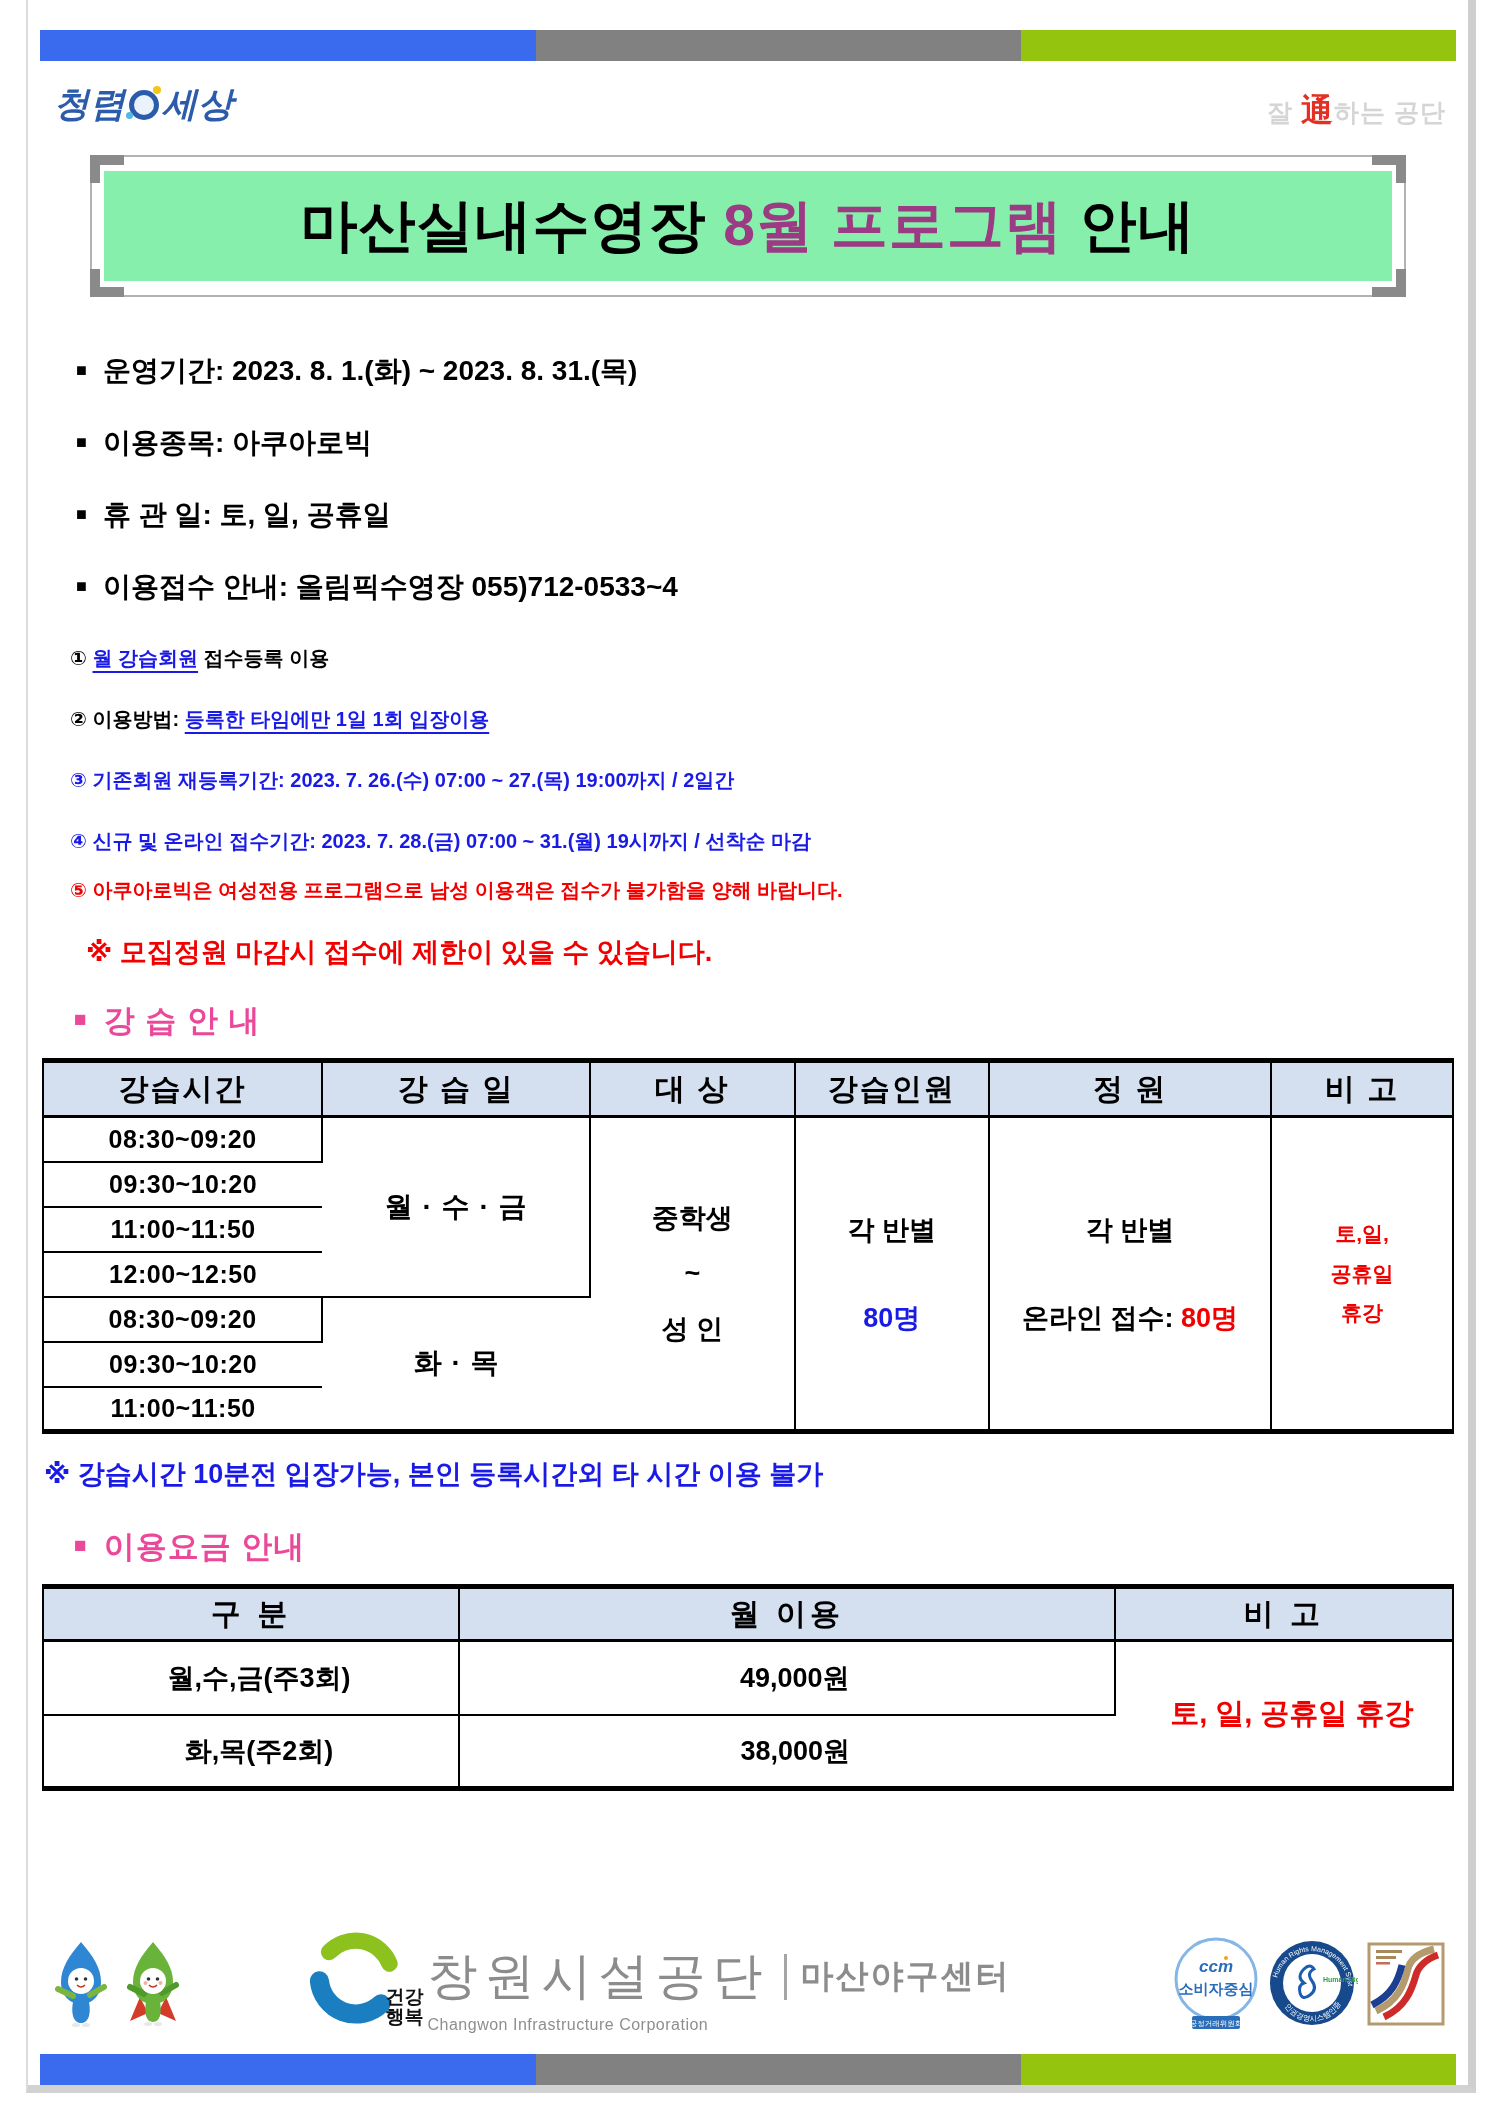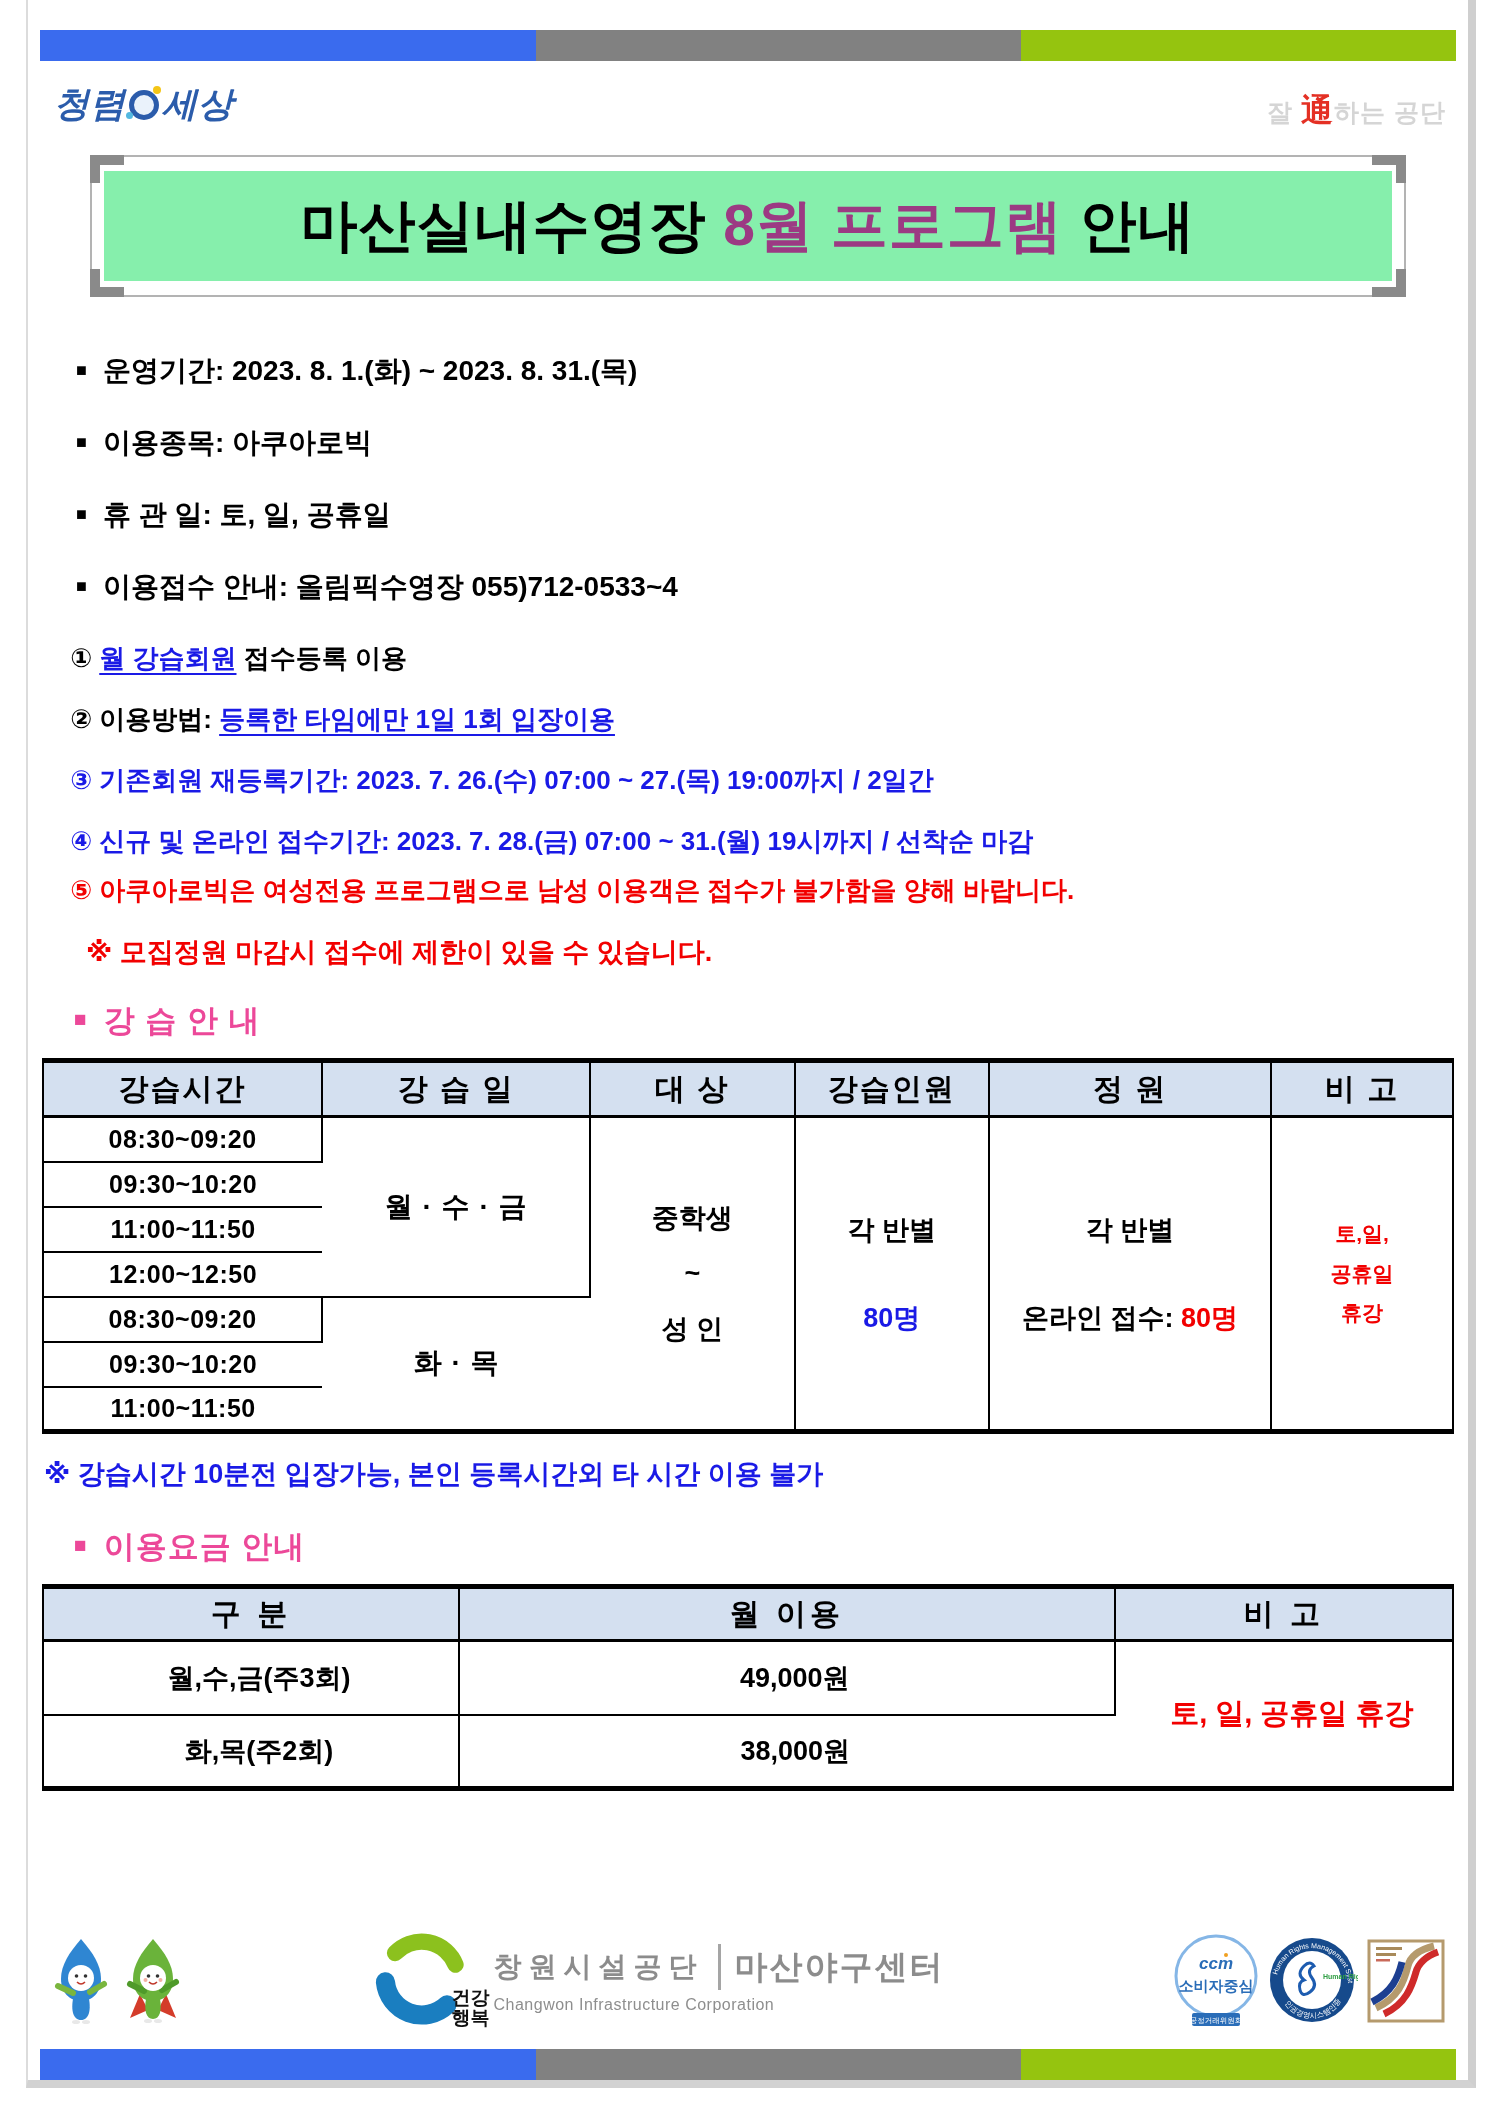--- a/index.html
+++ b/index.html
@@ -45,21 +45,21 @@
   .title-box { position: absolute; left: 12px; right: 12px; top: 14px; bottom: 14px; background: #86efac;
     display: flex; align-items: center; justify-content: center; font-size: 57px; font-weight: 800; color: #000; letter-spacing: 1px; white-space: pre; }
   .title-box .purple { color: #9c3a83; }
 
   
   .bullets { margin: 56px 0 0 48px; list-style: none; }
   .bullets li { font-size: 28px; font-weight: 700; color: #000; margin-bottom: 37px; line-height: 34px; }
   .sq { font-size: 18px; vertical-align: 4px; margin-right: 16px; }
 
   
-  .num-items { margin-left: 42px; font-size: 26px; font-weight: 700; line-height: 34px; }
+  .num-items { margin-left: 42px; font-size: 20px; font-weight: 700; line-height: 34px; }
   .num-items p { margin-bottom: 27px; }
   .num-items p.tight { margin-bottom: 15px; }
   .blue { color: #1a1ae6; }
   .red { color: #f20000; }
   a.link-blue { color: #1a1ae6; text-decoration: underline; text-underline-offset: 6px; cursor: pointer; }
   .note-red { margin: 8px 0 30px 58px; font-size: 27px; font-weight: 700; color: #f20000; }
 
   
   .section-h { margin: 20px 0 0 46px; font-size: 31px; font-weight: 800; color: #ec4899; letter-spacing: 1px; }
   .section-h .sq { font-size: 21px; vertical-align: 5px; }
@@ -90,21 +90,21 @@
   table.fee td.fee-remark { color: #f20000; font-size: 29px; font-weight: 800; }
 
   
   .footer-row { display: flex; align-items: center; justify-content: space-between; margin: 140px 20px 0 22px; }
   .mascots { display: flex; gap: 10px; align-items: flex-end; }
   .ci-wrap { display: flex; align-items: flex-start; gap: 10px; margin-left: -40px; }
   .swirl-wrap { position: relative; width: 112px; height: 96px; }
   .swirl-slogan { position: absolute; right: -6px; bottom: 0; font-size: 19px; font-weight: 800; color: #111; line-height: 1.05; font-family: "Liberation Serif", serif; }
   .ci-col { display: flex; flex-direction: column; margin-top: 12px; }
   .ci-top { display: flex; align-items: center; gap: 14px; }
-  .ci-k { color: #8c8c8c; font-size: 28px; font-weight: 700; letter-spacing: 7px; }
+  .ci-k { color: #8c8c8c; font-size: 50px; font-weight: 400; letter-spacing: 7px; }
   .ci-div { width: 3px; height: 46px; background: #a5a5a5; }
   .ci-c { color: #8c8c8c; font-size: 33px; font-weight: 800; letter-spacing: 2px; }
   .ci-en { color: #8e8e8e; font-size: 16px; margin-top: 6px; letter-spacing: 0.5px; }
   .badges { display: flex; align-items: center; gap: 6px; }
 </style>
 </head>
 <body>
 
 <div class="page">
 

